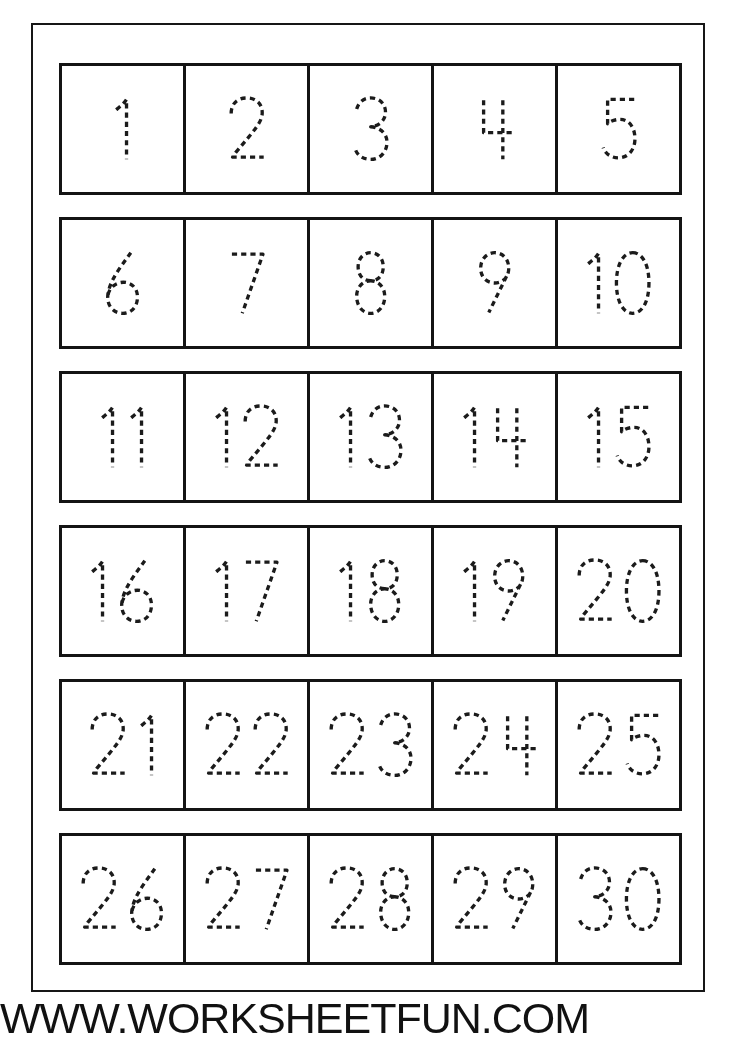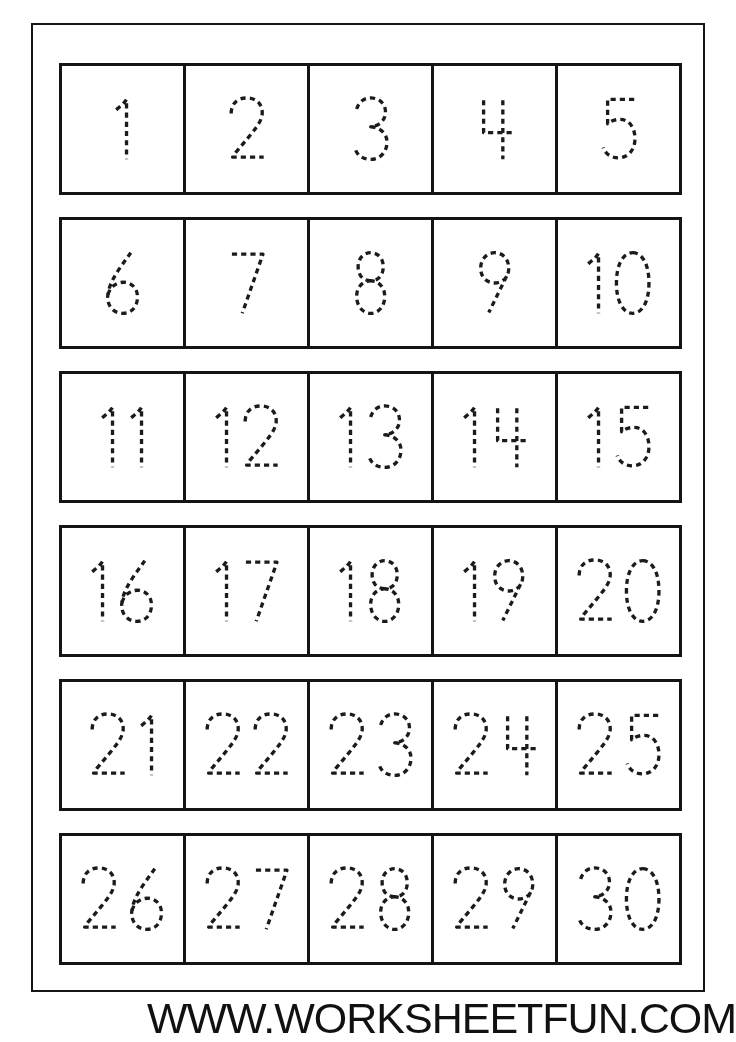--- a/index.html
+++ b/index.html
@@ -48,21 +48,21 @@
     gap: 7px;
     overflow: hidden;
   }
   .cell:last-child { border-right: none; }
   .digit-svg { display: block; }
   .footer {
     position: absolute;
     left: 0;
     right: 0;
     top: 994px;
-    text-align: right;
+    text-align: left;
     font-size: 43px;
     font-weight: 400;
     letter-spacing: -1px;
     color: #111111;
     white-space: nowrap;
   }
 </style>
 </head>
 <body>
 

